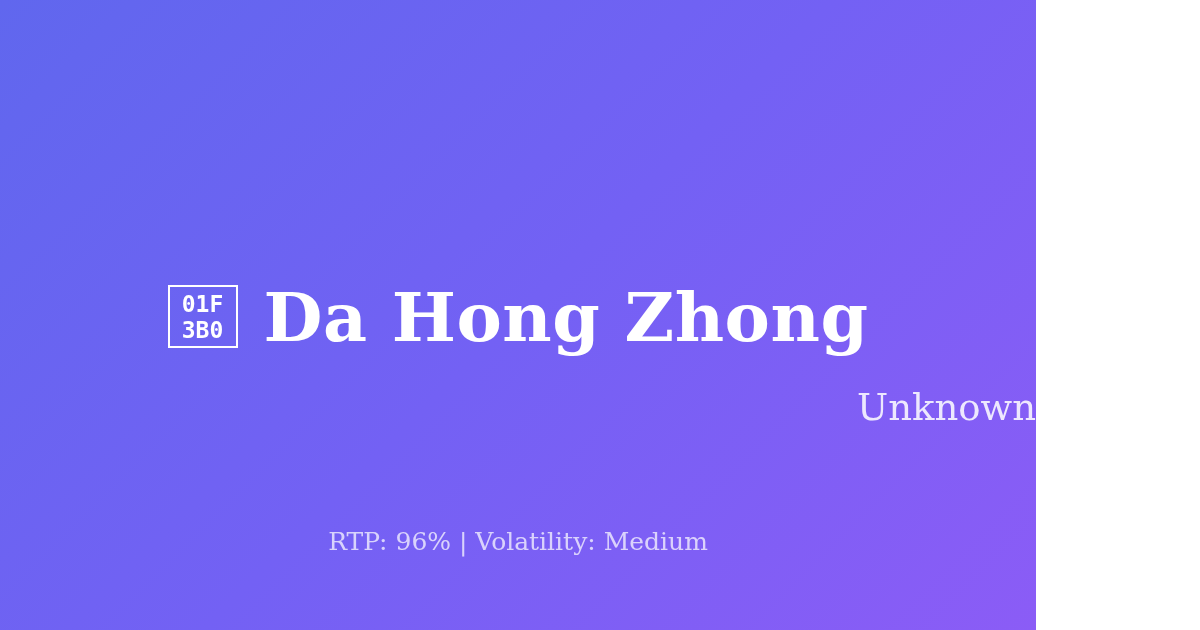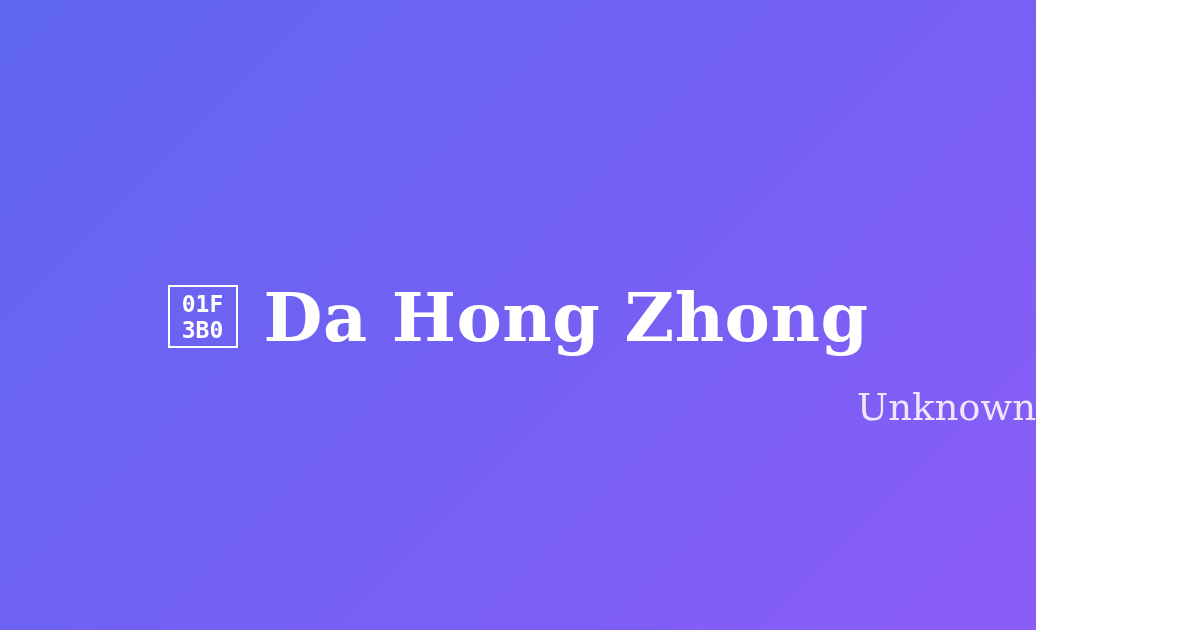--- a/index.html
+++ b/index.html
@@ -104,14 +104,15 @@
   <div class="title-row">
     <span class="tofu">
       <span>01F</span>
       <span>3B0</span>
     </span>
     <h1 class="game-title">Da Hong Zhong</h1>
   </div>
 
   <div class="provider">Unknown</div>
 
+  <div class="stats">RTP: 96% | Volatility: Medium</div>
 
 </div>
 
 </body></html>

